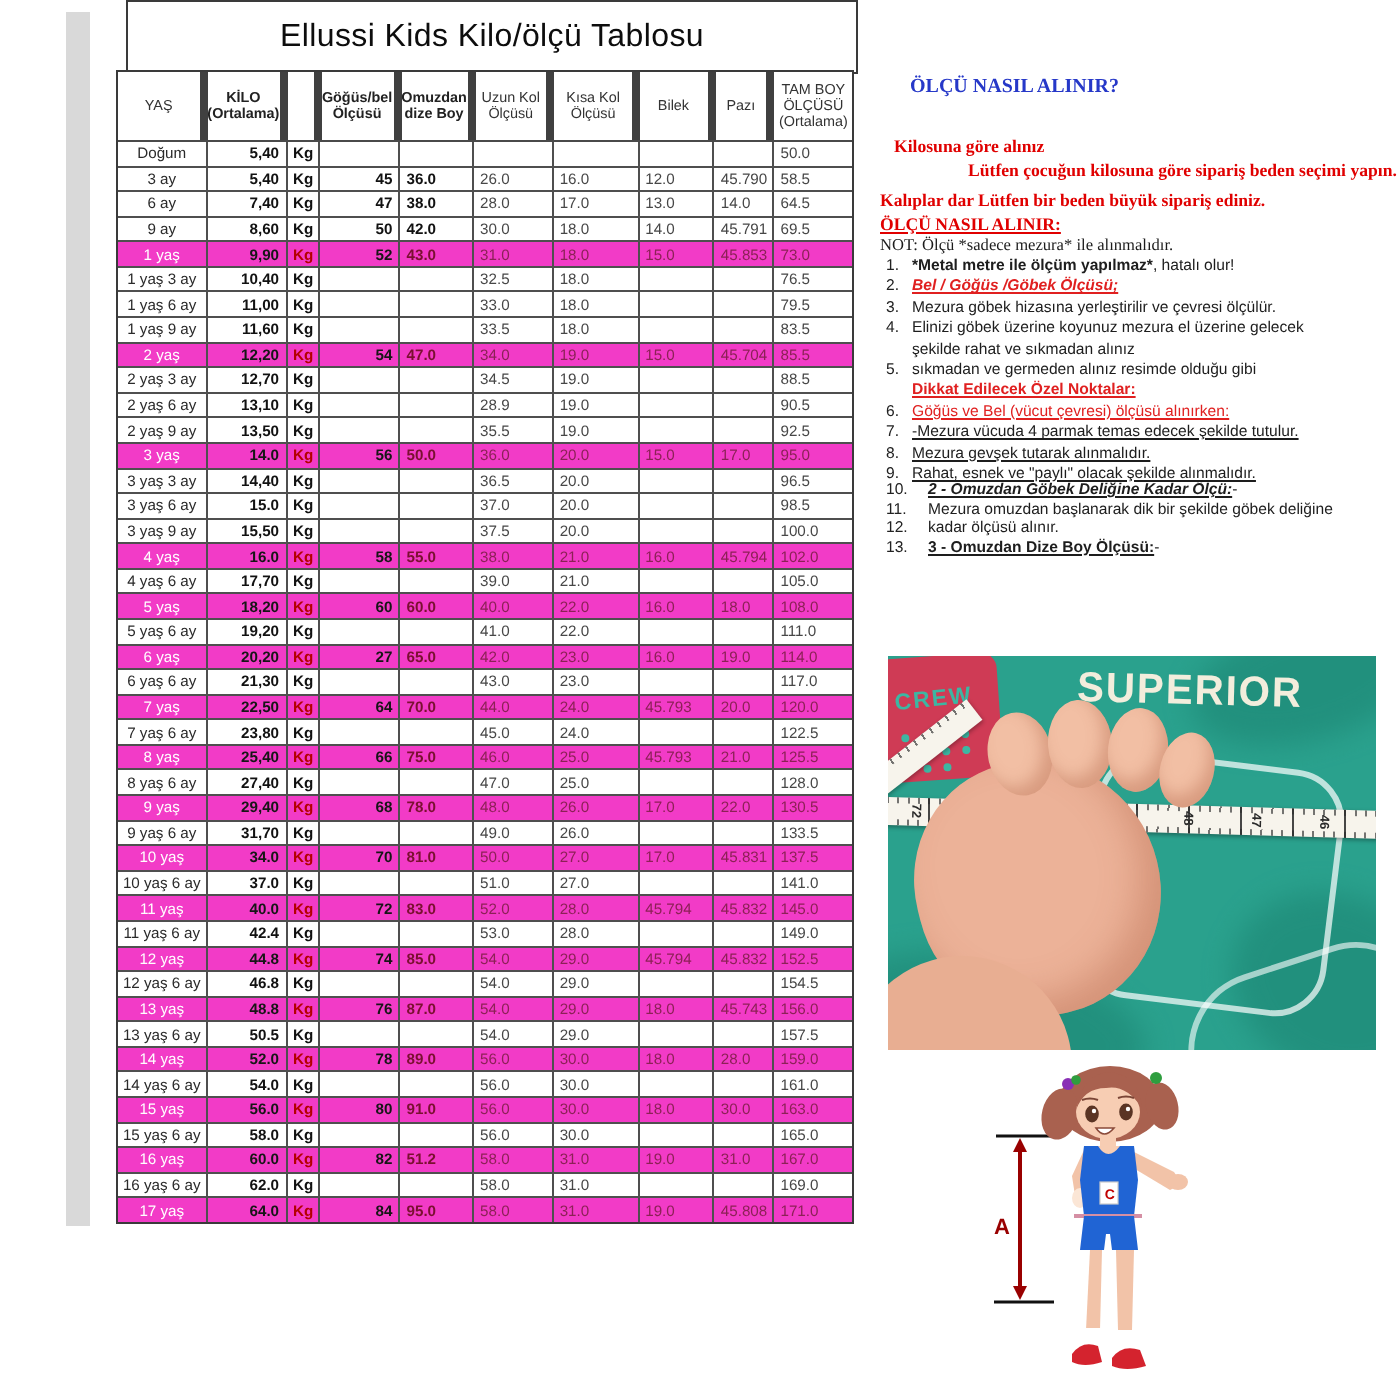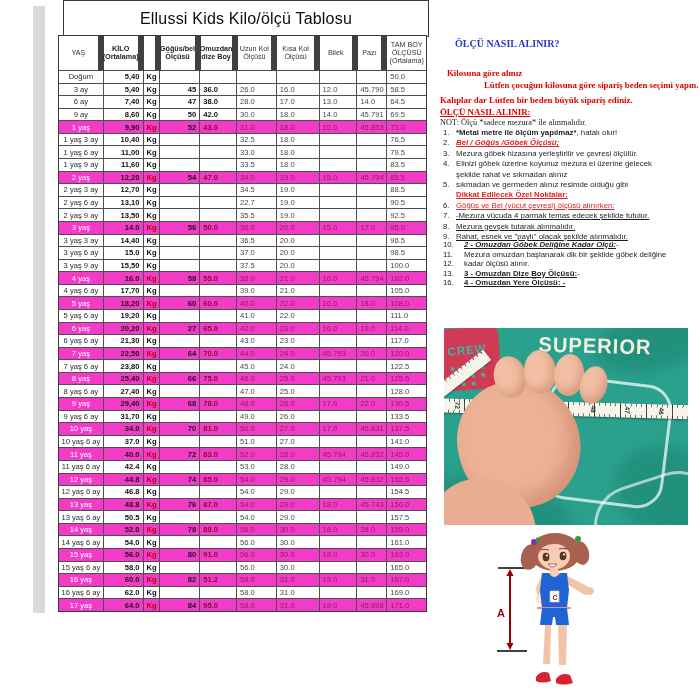--- a/index.html
+++ b/index.html
@@ -9,21 +9,21 @@
   
   .gray-strip{left:33px;top:6px;width:12px;height:607px;background:#d9d9d9;}
   
   .title-box{left:63px;top:0;width:364px;height:35px;border:1px solid #3a3a3a;
              display:flex;align-items:center;justify-content:center;}
   .title-box .t{font-size:16px;color:#0d0d0d;font-weight:500;letter-spacing:.2px;}
   
   .size-table{left:58px;top:35px;width:369px;height:577px;border:1px solid #3a3a3a;
               box-sizing:border-box;display:flex;flex-direction:column;background:#fff;}
   .thead{display:flex;height:34px;border-bottom:1px solid #4a4a4a;}
-  .thead .th{box-sizing:border-box;border-right:6px solid #404040;display:flex;align-items:center;
+  .thead .th{box-sizing:border-box;border-right:4px solid #404040;display:flex;align-items:center;
              justify-content:center;text-align:center;font-size:7.2px;line-height:1.15;color:#333;padding:0 1px;}
   .thead .th:last-child{border-right:none;}
   .thead .th.b{font-weight:bold;color:#222;}
   .tbody{flex:1;display:flex;flex-direction:column;}
   .trow{flex:1;display:flex;border-bottom:1px solid #4f4f4f;box-sizing:border-box;}
   .trow:last-child{border-bottom:none;}
   .trow span{box-sizing:border-box;border-right:1px solid #4f4f4f;font-size:7.6px;color:#474747;
              display:flex;align-items:center;padding:0 3px;overflow:hidden;white-space:nowrap;}
   .trow span:last-child{border-right:none;}
   
@@ -257,21 +257,21 @@
         <span class="c7"></span>
         <span class="c8"></span>
         <span class="c9">88.5</span>
       </div>
       <div class="trow">
         <span class="c0">2 yaş 6 ay</span>
         <span class="c1">13,10</span>
         <span class="c2">Kg</span>
         <span class="c3"></span>
         <span class="c4"></span>
-        <span class="c5">22.7</span>
+        <span class="c5">28.9</span>
         <span class="c6">19.0</span>
         <span class="c7"></span>
         <span class="c8"></span>
         <span class="c9">90.5</span>
       </div>
       <div class="trow">
         <span class="c0">2 yaş 9 ay</span>
         <span class="c1">13,50</span>
         <span class="c2">Kg</span>
         <span class="c3"></span>
@@ -723,24 +723,20 @@
       <span class="">Mezura omuzdan başlanarak dik bir şekilde göbek deliğine</span>
     </div>
     <div class="irow">
       <span class="num">12.</span>
       <span class="">kadar ölçüsü alınır.</span>
     </div>
     <div class="irow">
       <span class="num">13.</span>
       <span class="b u">3 - Omuzdan Dize Boy Ölçüsü: </span>
       <span class="">-</span>
-    </div>
-    <div class="irow">
-      <span class="num">16.</span>
-      <span class="b u">4 - Omuzdan Yere Ölçüsü:  -</span>
     </div>
   </div>
 
 <div class="abs photo">
   <div class="ph-shade sh1"></div>
   <div class="ph-shade sh2"></div>
   <div class="ph-shade sh3"></div>
   <div class="design"></div>
   <div class="design2"></div>
   <div class="patch">

